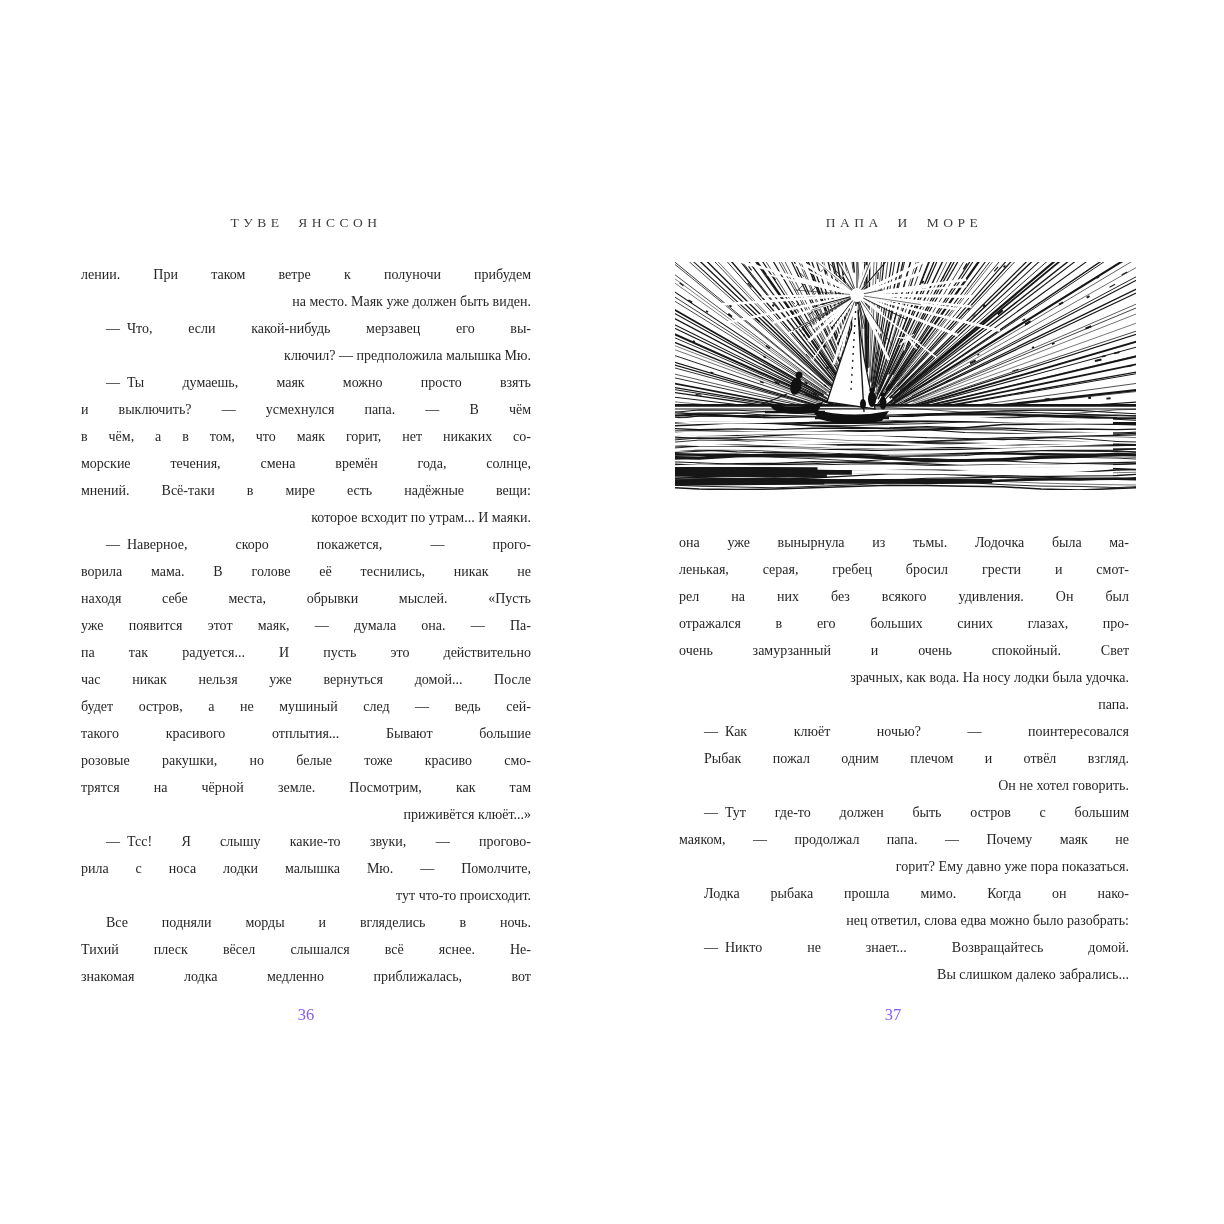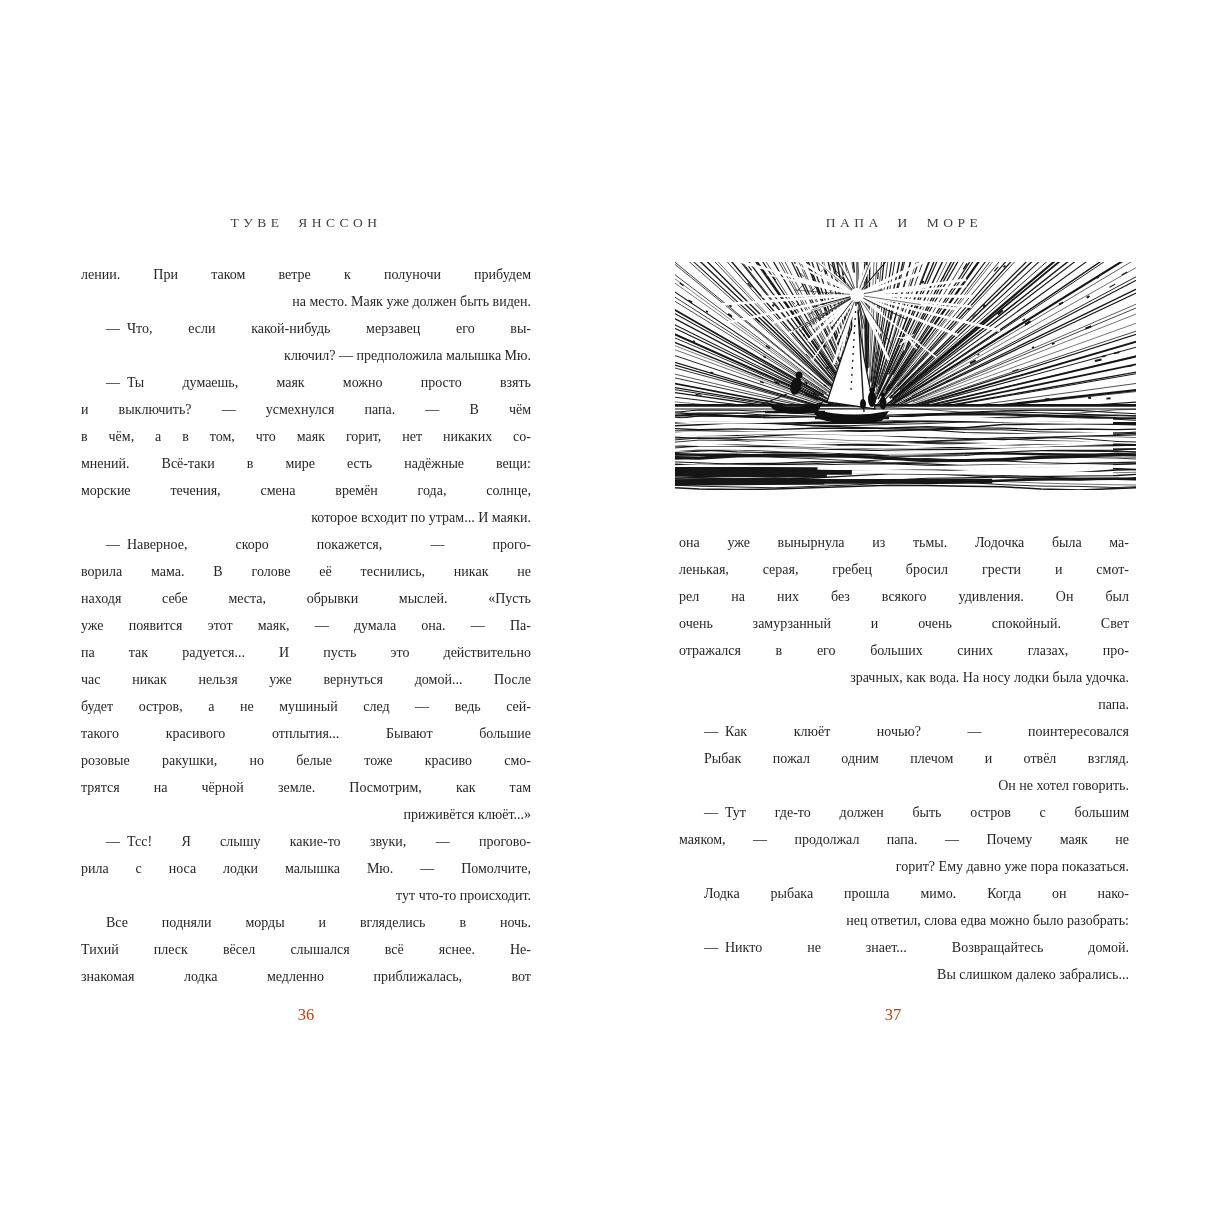--- a/index.html
+++ b/index.html
@@ -9,43 +9,43 @@
           font-size:13.5px;letter-spacing:4.5px;word-spacing:7px;color:#3d3d3d;}
   #left-header{left:81px;}
   #right-header{left:679px;}
   .text-block{position:absolute;width:450px;font-size:14px;}
   #left-text{left:81px;top:261px;}
   #right-text{left:679px;top:529px;}
   .line{height:27px;line-height:27px;overflow:hidden;text-align:right;}
   .line.j{text-align:justify;text-align-last:justify;}
   .line.i{padding-left:25px;}
   .page-num{position:absolute;top:1005px;width:450px;text-align:center;
-          font-size:16.5px;color:#c2410c;}
+          font-size:16.5px;color:#8b5cf6;}
   #left-num{left:81px;}
   #right-num{left:668px;text-align:center;}
   .illustration{position:absolute;left:675px;top:262px;width:467px;height:228px;}
   .illustration svg{display:block;}
 </style>
 </head>
 <body>
 
 <div class="spread">
 
   <div class="running-head" id="left-header">ТУВЕ ЯНССОН</div>
 
   <div class="text-block" id="left-text">
       <div class="line j">лении. При таком ветре к полуночи прибудем</div>
       <div class="line">на место. Маяк уже должен быть виден.</div>
       <div class="line j i">— Что, если какой-нибудь мерзавец его вы-</div>
       <div class="line">ключил? — предположила малышка Мю.</div>
       <div class="line j i">— Ты думаешь, маяк можно просто взять</div>
       <div class="line j">и выключить? — усмехнулся папа. — В чём</div>
       <div class="line j">в чём, а в том, что маяк горит, нет никаких со-</div>
+      <div class="line j">морские течения, смена времён года, солнце,</div>
       <div class="line j">мнений. Всё-таки в мире есть надёжные вещи:</div>
-      <div class="line j">морские течения, смена времён года, солнце,</div>
       <div class="line">которое всходит по утрам... И маяки.</div>
       <div class="line j i">— Наверное, скоро покажется, — прого-</div>
       <div class="line j">ворила мама. В голове её теснились, никак не</div>
       <div class="line j">находя себе места, обрывки мыслей. «Пусть</div>
       <div class="line j">уже появится этот маяк, — думала она. — Па-</div>
       <div class="line j">па так радуется... И пусть это действительно</div>
       <div class="line j">час никак нельзя уже вернуться домой... После</div>
       <div class="line j">будет остров, а не мушиный след — ведь сей-</div>
       <div class="line j">такого красивого отплытия... Бывают большие</div>
       <div class="line j">розовые ракушки, но белые тоже красиво смо-</div>
@@ -507,22 +507,22 @@
           <line x1="130" y1="132" x2="152" y2="141" stroke-width="1.2" stroke="#161616"></line>
           <line x1="112" y1="132" x2="88" y2="142" stroke-width="1.2" stroke="#161616"></line>
         </g>
       </svg>
   </div>
 
   <div class="text-block" id="right-text">
       <div class="line j">она уже вынырнула из тьмы. Лодочка была ма-</div>
       <div class="line j">ленькая, серая, гребец бросил грести и смот-</div>
       <div class="line j">рел на них без всякого удивления. Он был</div>
+      <div class="line j">отражался в его больших синих глазах, про-</div>
       <div class="line j">очень замурзанный и очень спокойный. Свет</div>
-      <div class="line j">отражался в его больших синих глазах, про-</div>
       <div class="line">зрачных, как вода. На носу лодки была удочка.</div>
       <div class="line">папа.</div>
       <div class="line j i">— Как клюёт ночью? — поинтересовался</div>
       <div class="line j i">Рыбак пожал одним плечом и отвёл взгляд.</div>
       <div class="line">Он не хотел говорить.</div>
       <div class="line j i">— Тут где-то должен быть остров с большим</div>
       <div class="line j">маяком, — продолжал папа. — Почему маяк не</div>
       <div class="line">горит? Ему давно уже пора показаться.</div>
       <div class="line j i">Лодка рыбака прошла мимо. Когда он нако-</div>
       <div class="line">нец ответил, слова едва можно было разобрать:</div>

